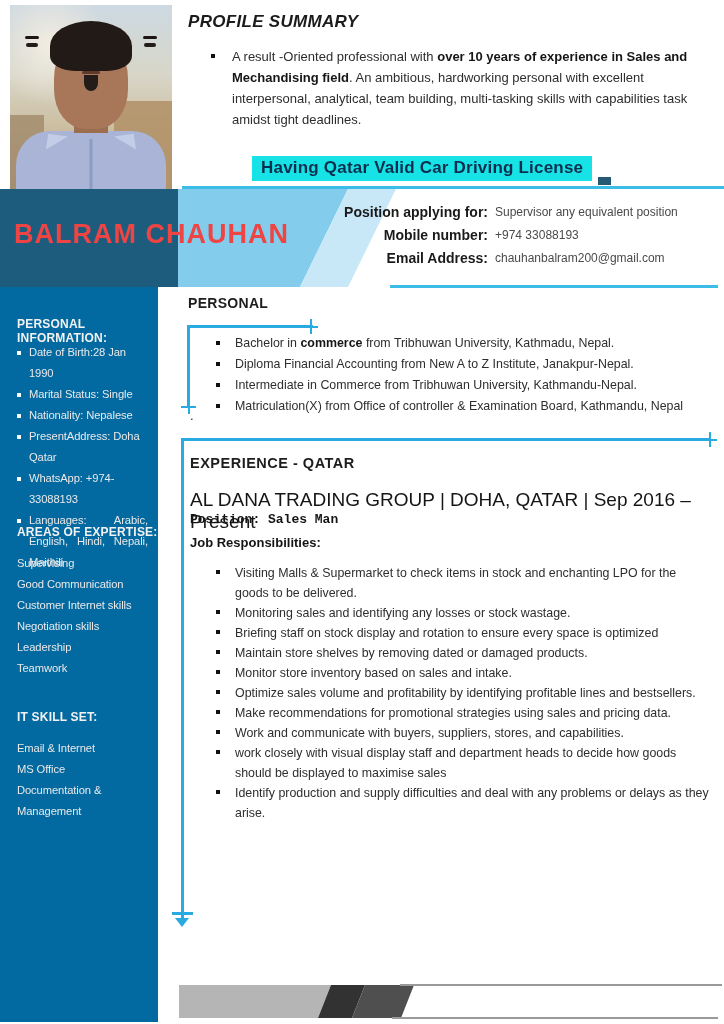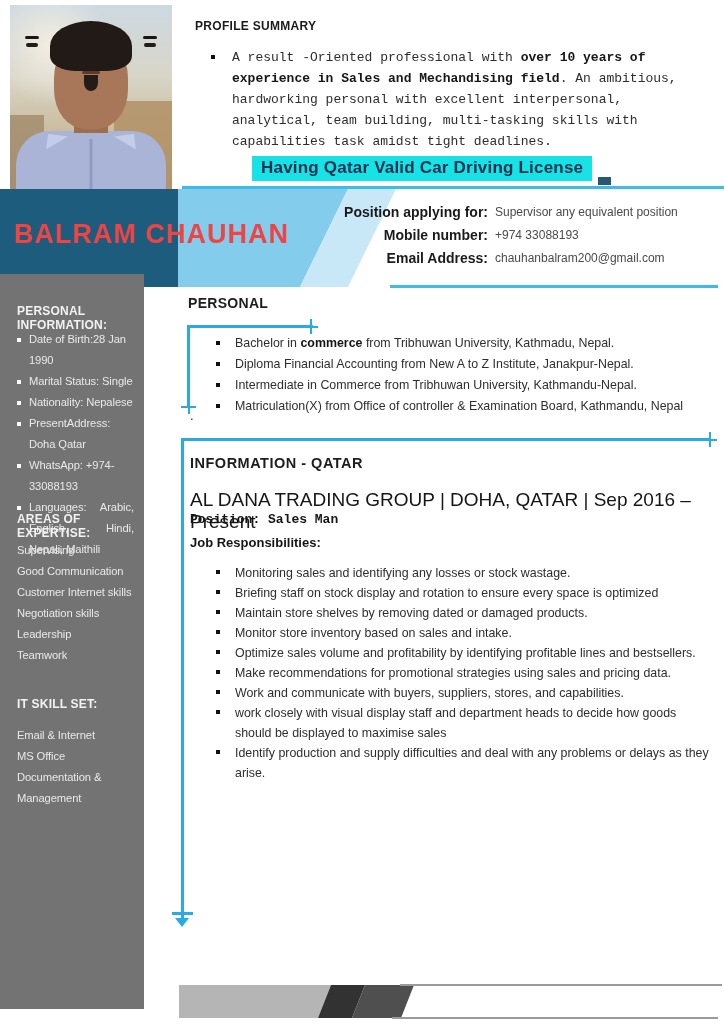--- a/index.html
+++ b/index.html
@@ -28,22 +28,22 @@
   .photo .eye{position:absolute;top:38px;width:12px;height:4px;background:#241c18;border-radius:2px;}
   .photo .eye.l{left:16px;} .photo .eye.r{right:16px;}
   .photo .brow{position:absolute;top:31px;width:14px;height:3px;background:#1c1512;border-radius:2px;}
   .photo .brow.l{left:15px;} .photo .brow.r{right:15px;}
   .photo .mouth{position:absolute;left:50%;transform:translateX(-50%);top:66px;width:18px;height:3px;background:#5d3a2a;border-radius:2px;}
   .photo .goatee{position:absolute;left:50%;transform:translateX(-50%);top:70px;width:14px;height:16px;
          background:#241c18;border-radius:0 0 50% 50%;}
 
   
   .profile{position:absolute;left:188px;top:12px;width:522px;}
-  .profile h1{margin:7px;font-size:12px;font-weight:600;color:#1b1b1b;letter-spacing:.3px;}
-  .plist{list-style:none;margin:14px 15px 0 0;padding:0;width:500px;font-family:Liberation Mono, monospace;}
+  .profile h1{margin:0;font-size:17px;font-weight:600;color:#1b1b1b;letter-spacing:.3px;font-style:italic;}
+  .plist{list-style:none;margin:14px 15px 0 0;padding:0;width:500px;}
   .plist li{position:relative;padding-left:44px;font-size:13px;line-height:21px;color:#2d2d2d;}
   .plist li::before{content:"";position:absolute;left:23px;top:8px;width:4px;height:4px;background:#111;}
   .bold{font-weight:700;color:#161616;}
 
   .license{position:absolute;left:252px;top:156px;background:#17e3e6;color:#0c2e4e;
            font-size:17px;font-weight:700;padding:2px 9px 3px 9px;letter-spacing:.2px;}
   .license-cap{position:absolute;left:598px;top:177px;width:13px;height:8px;background:#265a74;}
 
   
   .cyline{position:absolute;background:#3bbde8;}
@@ -62,21 +62,21 @@
   .banner .poly2{position:absolute;left:300px;top:0;width:96px;height:98px;background:#c8e8f8;
                  clip-path:polygon(50% 0,100% 0,50% 100%,0 100%);}
   .banner .name{position:absolute;left:14px;top:30px;font-size:27px;font-weight:800;color:#ef4444;
                 letter-spacing:1px;white-space:nowrap;}
   .contact{position:absolute;left:340px;top:12px;width:370px;display:grid;
            grid-template-columns:148px auto;column-gap:7px;row-gap:1px;}
   .contact .lab{font-size:14px;font-weight:700;color:#1a1a1a;text-align:right;line-height:22px;white-space:nowrap;}
   .contact .val{font-size:12px;color:#4a4a4a;line-height:22px;white-space:nowrap;}
 
   
-  .sidebar{position:absolute;left:0;top:274px;width:144px;height:735px;background:#737373;color:#fff;}
+  .sidebar{position:absolute;left:0;top:287px;width:158px;height:735px;background:#0369a1;color:#fff;}
   .sb-h{position:absolute;left:17px;font-size:12px;font-weight:700;letter-spacing:.2px;color:#f2f2f2;}
   .sb-list{position:absolute;left:17px;right:10px;list-style:none;margin:0;padding:0;}
   .sb-list li{position:relative;font-size:11.2px;line-height:21px;color:#e9e9e9;padding-left:12px;letter-spacing:-.1px;}
   .sb-list li::before{content:"";position:absolute;left:0;top:9px;width:3.5px;height:3.5px;background:#fff;}
   .sb-list.plain li{padding-left:0;}
   .sb-list.plain li::before{display:none;}
   .sb-list li.justify{text-align:justify;}
 
   
   .sec-h{position:absolute;font-weight:700;color:#1d1d1d;}
@@ -196,25 +196,26 @@
     <li><span>Matriculation(X) from Office of controller &amp; Examination Board, Kathmandu, Nepal</span><span class="bold"></span><span></span></li>
   </ul>
   <div class="stray-dot">.</div>
 
   <div class="accline" style="left:181px;top:438px;width:530px;height:3px;"></div>
   <div class="plus" style="left:702px;top:432px;"></div>
   <div class="accline" style="left:181px;top:438px;width:3px;height:482px;"></div>
   <div class="accline" style="left:172px;top:912px;width:21px;height:2.5px;"></div>
   <div class="arrowhead" style="left:175px;top:918px;"></div>
 
-  <div class="sec-h exp-h">INFORMATION - QATAR</div>
+  <div class="sec-h exp-h">EXPERIENCE - QATAR</div>
   <div class="co-line">AL DANA TRADING GROUP | DOHA, QATAR | Sep 2016 – Present</div>
   <div class="pos-line">Position: Sales Man</div>
   <div class="job-line">Job Responsibilities:</div>
   <ul class="blist exp-list">
+    <li>Visiting Malls &amp; Supermarket to check items in stock and enchanting LPO for the goods to be delivered.</li>
     <li>Monitoring sales and identifying any losses or stock wastage.</li>
     <li>Briefing staff on stock display and rotation to ensure every space is optimized</li>
     <li>Maintain store shelves by removing dated or damaged products.</li>
     <li>Monitor store inventory based on sales and intake.</li>
     <li>Optimize sales volume and profitability by identifying profitable lines and bestsellers.</li>
     <li>Make recommendations for promotional strategies using sales and pricing data.</li>
     <li>Work and communicate with buyers, suppliers, stores, and capabilities.</li>
     <li>work closely with visual display staff and department heads to decide how goods should be displayed to maximise sales</li>
     <li>Identify production and supply difficulties and deal with any problems or delays as they arise.</li>
   </ul>

